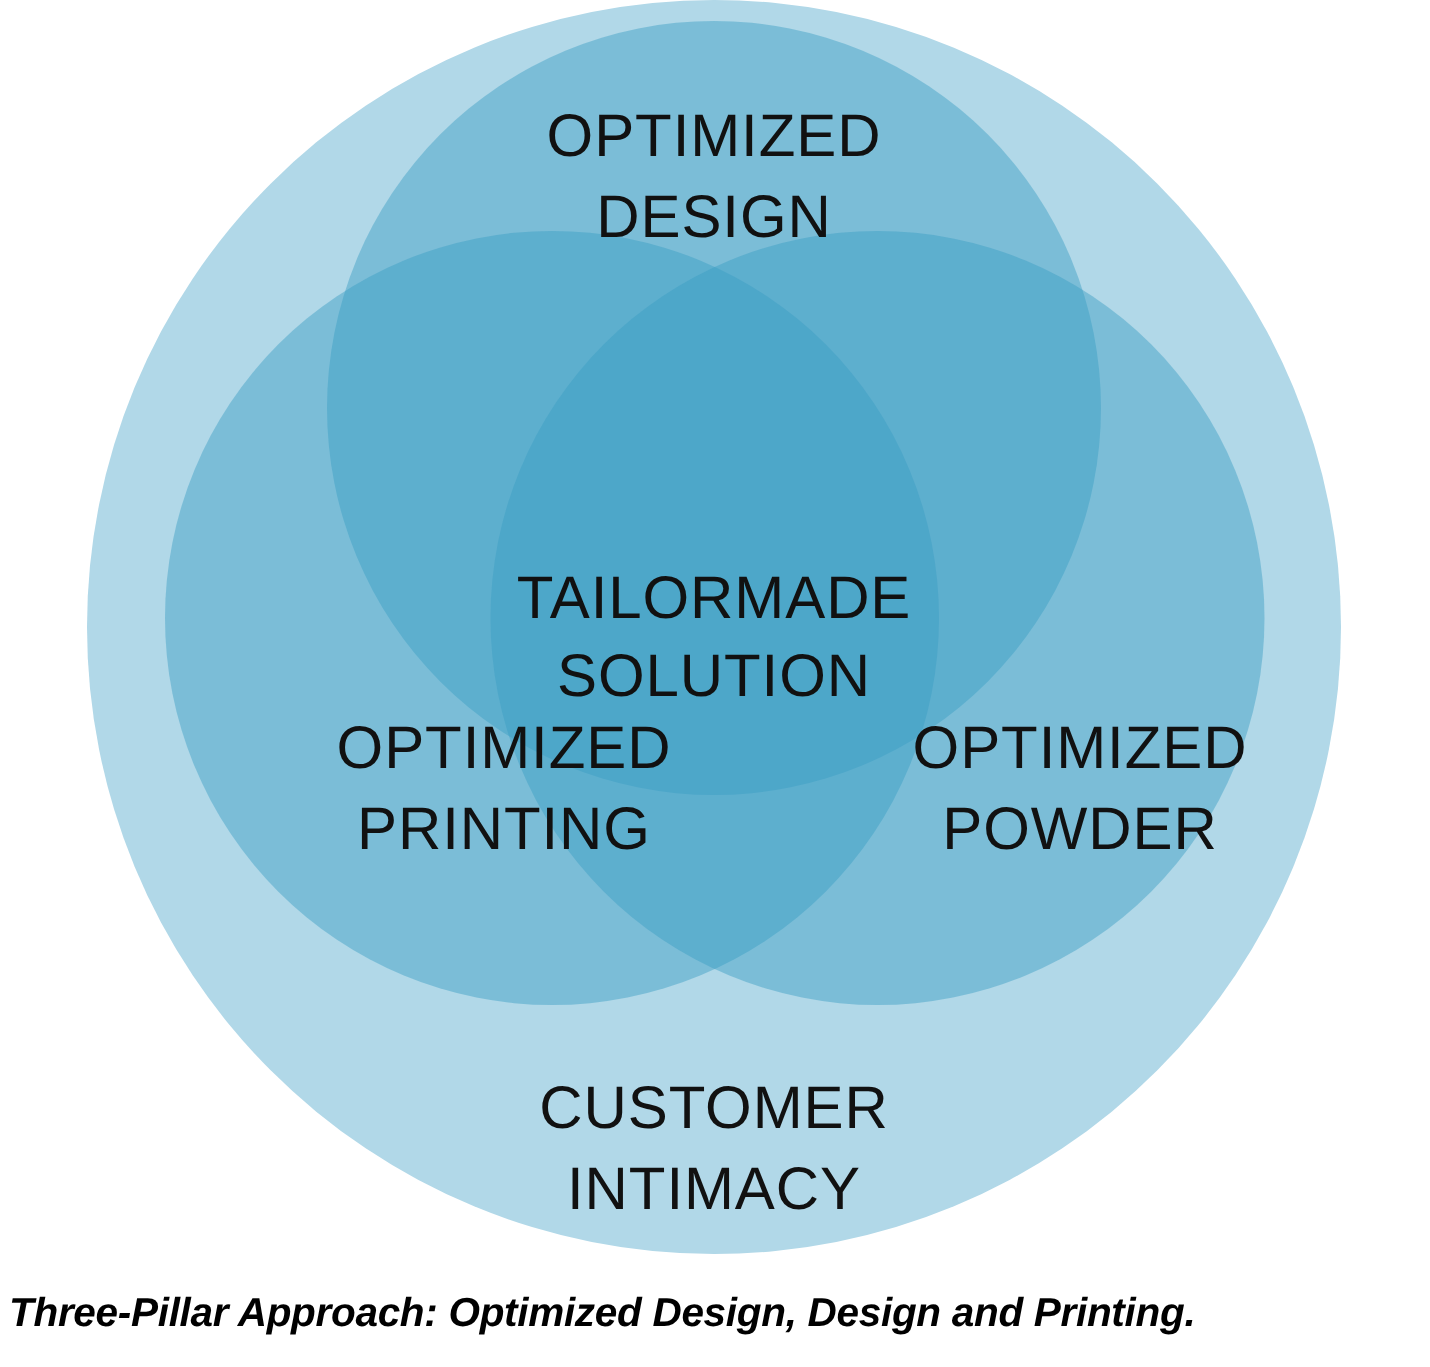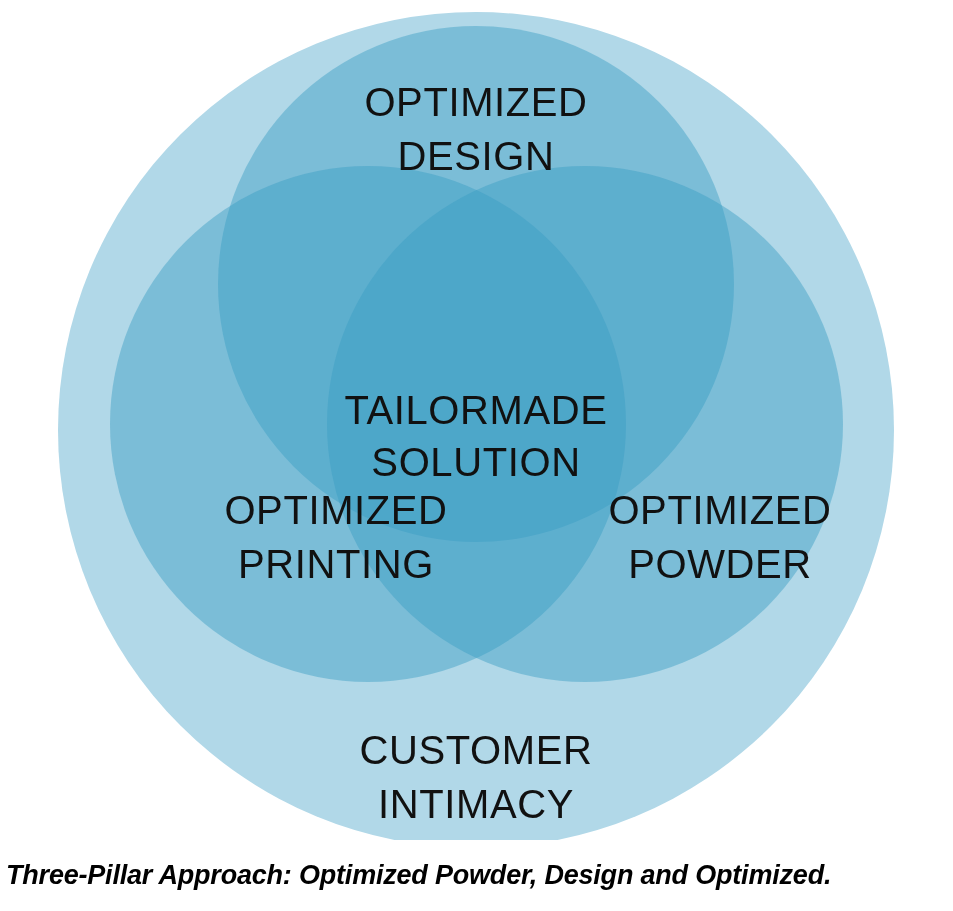--- a/index.html
+++ b/index.html
@@ -15,21 +15,21 @@
   }
   #root {
     position: relative;
     width: 953px;
     height: 911px;
     background: #ffffff;
   }
   #venn-wrap {
     position: absolute;
     left: 0;
-    top: 12px;
+    top: 0;
     width: 771px;
     height: 840px;
     text-align: center;
   }
   svg#venn {
     display: block;
     width: 953px;
     height: 840px;
   }
   .venn-label {
@@ -101,16 +101,16 @@
 
       <g>
         <text class="venn-label label-lg" x="476" y="752" text-anchor="middle" fill="#111111">CUSTOMER</text>
         <text class="venn-label label-lg" x="476" y="806" text-anchor="middle" fill="#111111">INTIMACY</text>
       </g>
 
     </svg>
   </div>
 
   <div class="caption-bar">
-    <div class="caption-text" style="color: rgb(0, 0, 0);">Three-Pillar Approach: Optimized Powder, Design and Optimized.</div>
+    <div class="caption-text" style="color: rgb(0, 0, 0);">Three-Pillar Approach: Optimized Design, Design and Printing.</div>
   </div>
 
 </div>
 
 </body></html>

